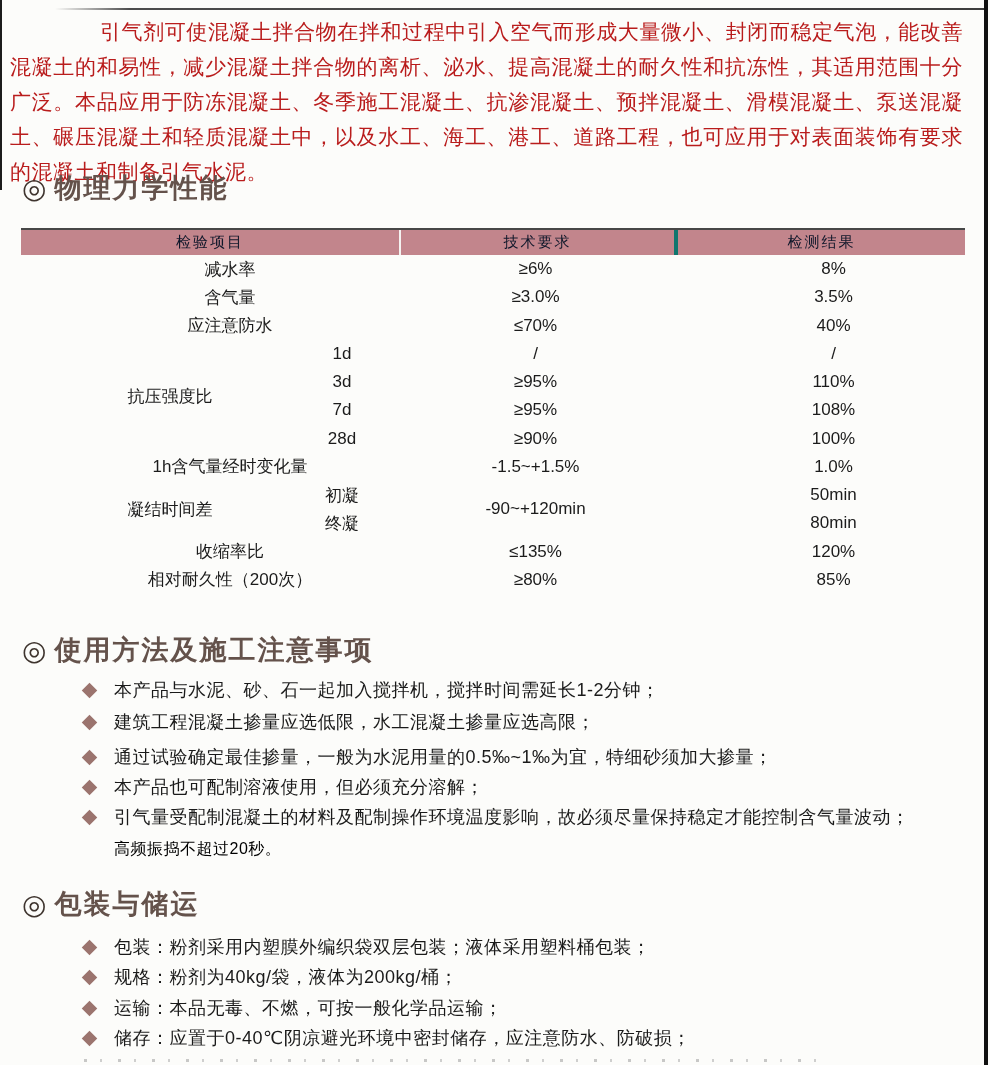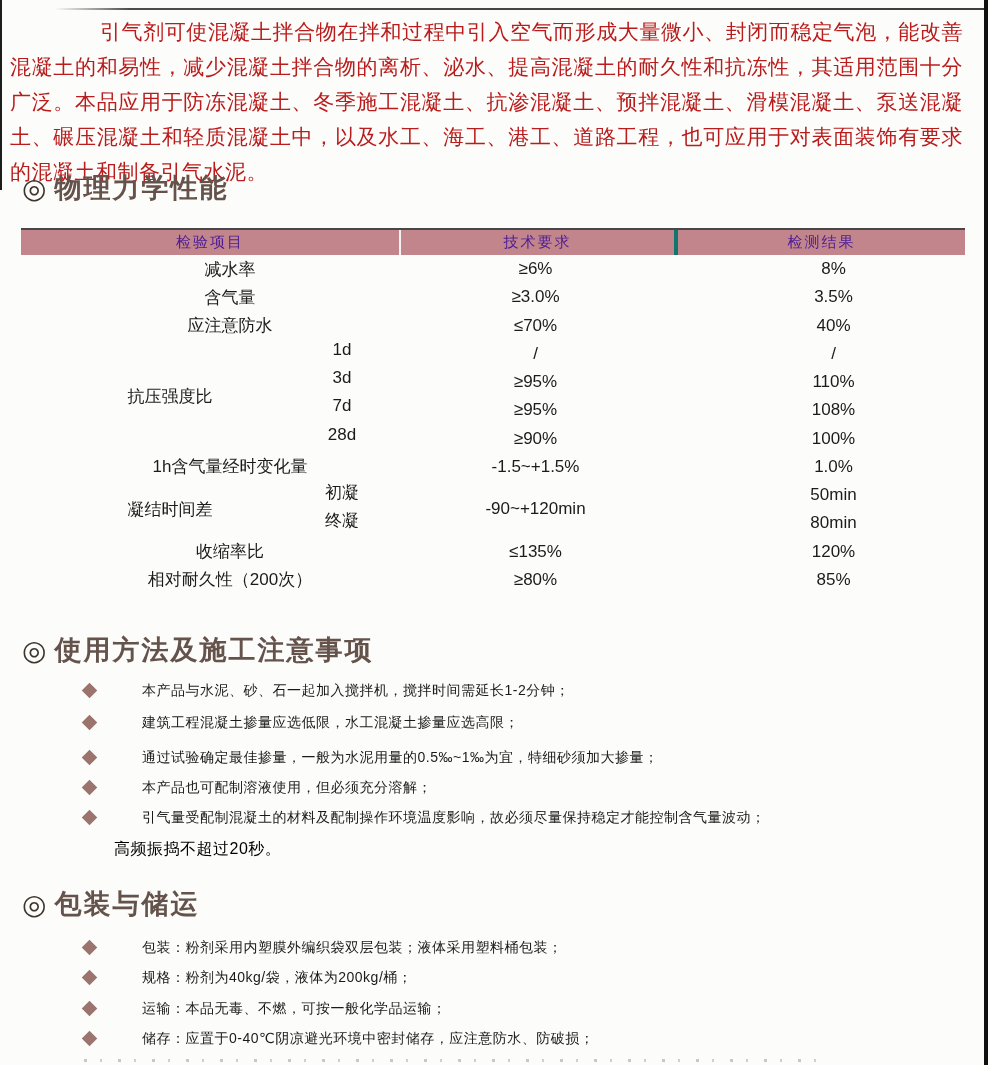--- a/index.html
+++ b/index.html
@@ -26,44 +26,44 @@
   .sec-head {
     position:absolute; left:22px; font-size:27px; font-weight:bold;
     color:#64524b; letter-spacing:2px; display:flex; align-items:center; gap:8px;
   }
   .sec-head .marker { color:#3e342e; font-weight:normal; font-size:28px; letter-spacing:0; }
 
   
   .ptable { position:absolute; left:21px; top:228px; width:944px; font-size:17px; }
   .thead { display:flex; height:25px; background:#c2858c; border-top:2px solid #474747; }
   .th { display:flex; align-items:center; justify-content:center;
-        color:#4c1d95; font-size:15px; letter-spacing:2px; }
+        color:#0f172a; font-size:15px; letter-spacing:2px; }
   .th.w1 { width:378px; border-right:2px solid #f5f3f1; }
   .th.w2 { width:273px; border-right:4px solid #0f766e; }
   .th.w3 { flex:1; }
   .trow { display:flex; height:28.25px; align-items:center; }
   .c1 { width:378px; text-align:center; padding-left:40px; box-sizing:border-box; }
   .c2 { width:273px; text-align:center; }
   .c3 { flex:1; text-align:center; padding-left:30px; box-sizing:border-box; }
   .grow { display:flex; position:relative; }
   .grow .gc1 { width:378px; position:relative; }
   .grow .glabel { position:absolute; left:29px; top:50%; transform:translateY(-50%);
                   width:240px; text-align:center; }
-  .grow .gsub { height:28.25px; display:flex; align-items:flex-start; }
+  .grow .gsub { height:28.25px; display:flex; align-items:center; }
   .grow .gsub span { display:block; margin-left:279px; width:84px; text-align:center; }
   .gcol { display:flex; flex-direction:column; }
   .gcol.w2 { width:273px; }
   .gcol.w3 { flex:1; }
   .gcell { height:28.25px; display:flex; align-items:center; justify-content:center; }
   .gcell.res { padding-left:30px; box-sizing:border-box; }
   .gmerge { width:273px; display:flex; align-items:center; justify-content:center; }
 
   
   .bullet { position:absolute; left:84px; display:flex; align-items:center;
-            font-size:14px; color:#1a1a1a; line-height:26px; letter-spacing:0.5px;gap:28px; }
+            font-size:18px; color:#1a1a1a; line-height:26px; letter-spacing:0.5px; }
   .bullet .dia { width:11px; height:11px; background:#9b746e; transform:rotate(45deg);
                  flex:none; margin-right:19px; }
   .cont { position:absolute; left:114px; font-size:16px; color:#000000;
           line-height:26px; letter-spacing:0.5px; }
 
   
   .clip-line { position:absolute; left:84px; top:1059px; width:740px; height:6px;
     overflow:hidden; opacity:0.45; }
   .clip-line .marks { height:3px;
     background:repeating-linear-gradient(90deg,#8a8a8a 0 3px,transparent 3px 16px,#9a9a9a 16px 18px,transparent 18px 34px); }

